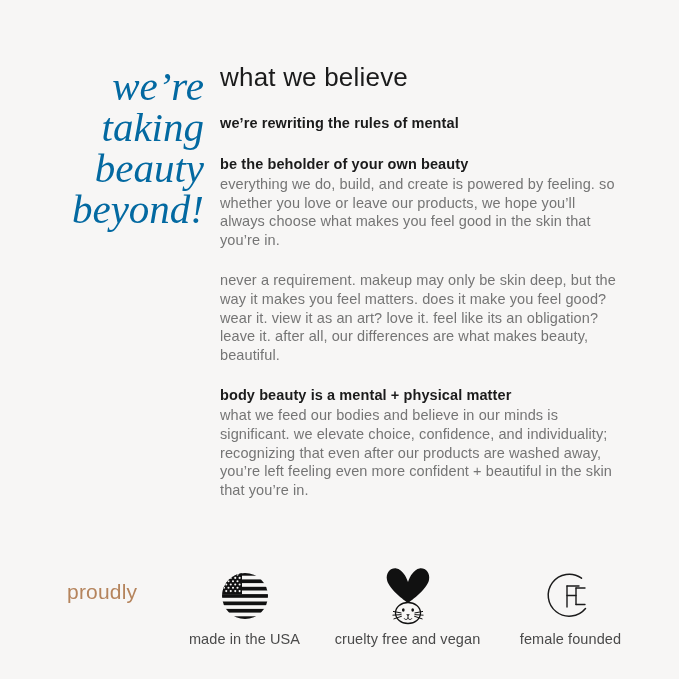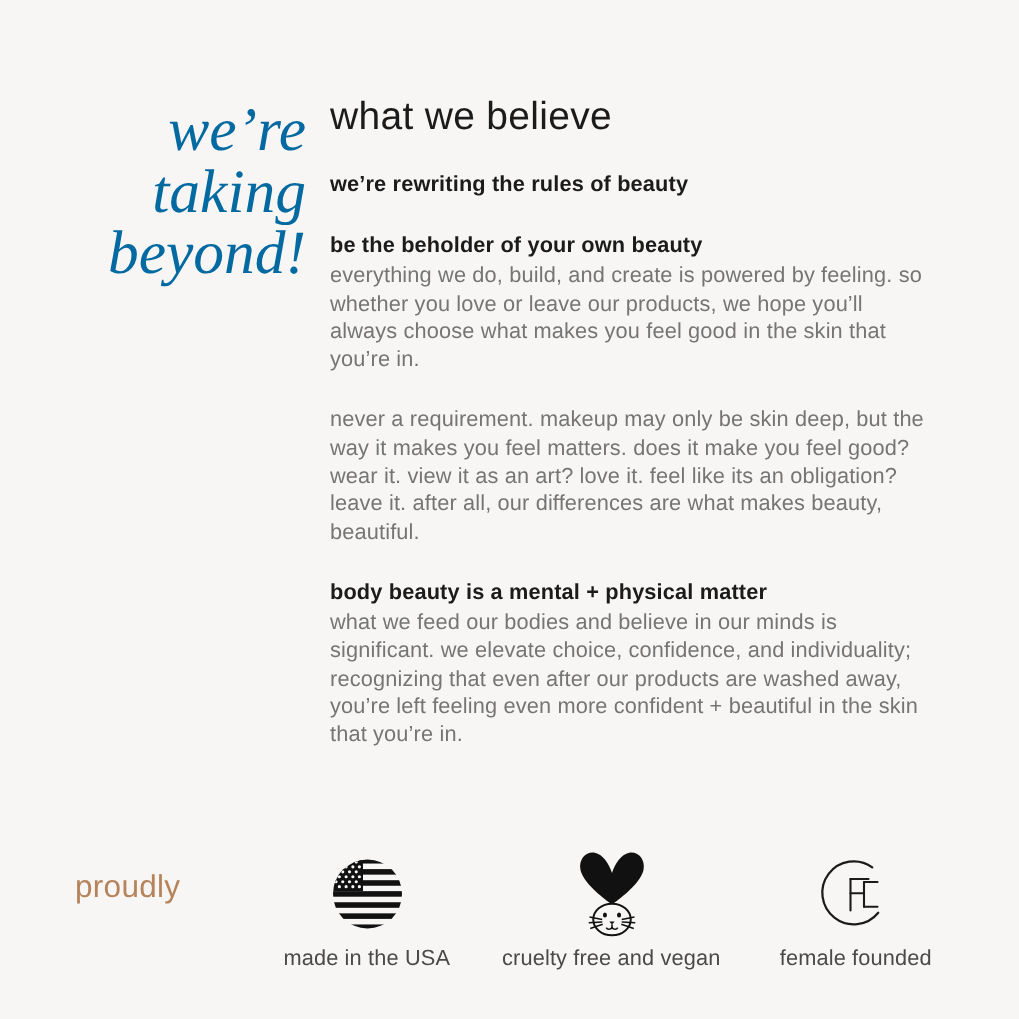--- a/index.html
+++ b/index.html
@@ -98,21 +98,21 @@
   .badges {
     position: absolute;
     left: 0;
     top: 565px;
     width: 679px;
     height: 100px;
   }
 
   .proudly {
     position: absolute;
-    left: 50px;
+    left: 67px;
     top: 14px;
     font-family: "Liberation Sans", sans-serif;
     font-size: 21px;
     line-height: 26px;
     color: #b5845c;
     letter-spacing: 0.2px;
   }
 
   .badge {
     position: absolute;
@@ -144,29 +144,30 @@
 <body>
 
 <div class="page">
 
   <div class="content">
 
     <div class="headline-col">
       <div class="headline">
         <span class="hl-line">we’re</span>
         <span class="hl-line">taking</span>
+        <span class="hl-line">beauty</span>
         <span class="hl-line">beyond!</span>
       </div>
     </div>
 
     <div class="believe-col">
       <h1 class="believe-title">what we believe</h1>
 
       <div class="section">
-        <div class="section-heading">we’re rewriting the rules of beauty</div>
+        <div class="section-heading">we’re rewriting the rules of mental</div>
       </div>
 
       <div class="section">
         <div class="section-heading">be the beholder of your own beauty</div>
         <p class="section-body">everything we do, build, and create is powered by feeling. so whether you love or leave our products, we hope you’ll always choose what makes you feel good in the skin that you’re in.</p>
       </div>
 
       <div class="section">
         <p class="section-body">never a requirement. makeup may only be skin deep, but the way it makes you feel matters. does it make you feel good? wear it. view it as an art? love it. feel like its an obligation? leave it. after all, our differences are what makes beauty, beautiful.</p>
       </div>

